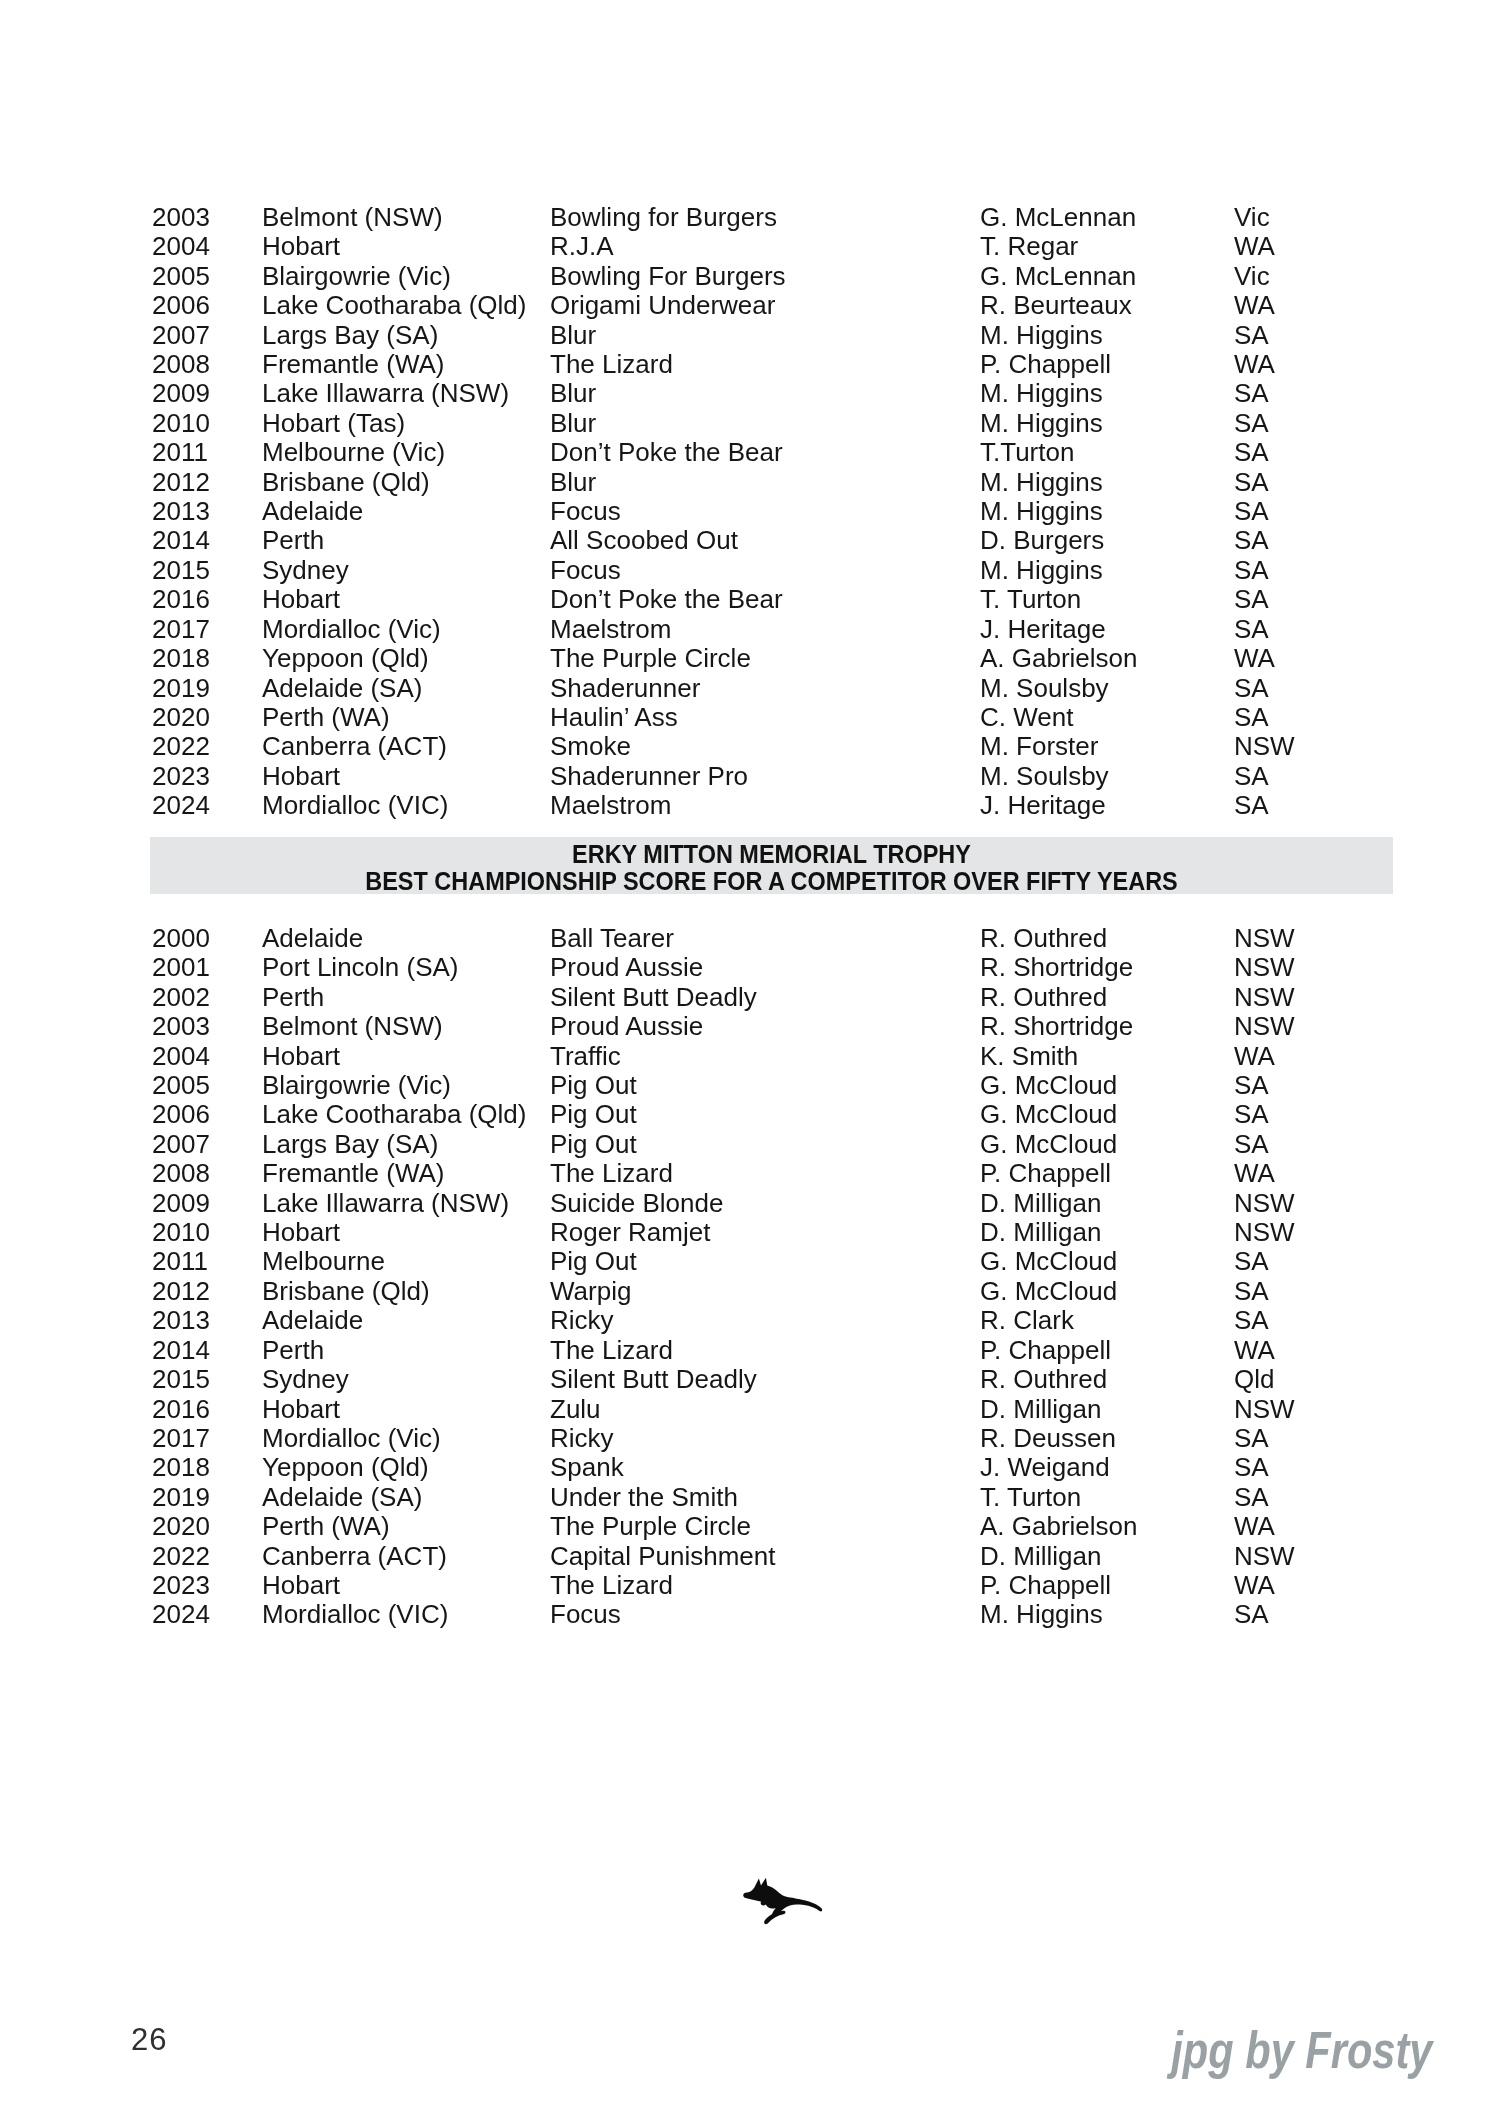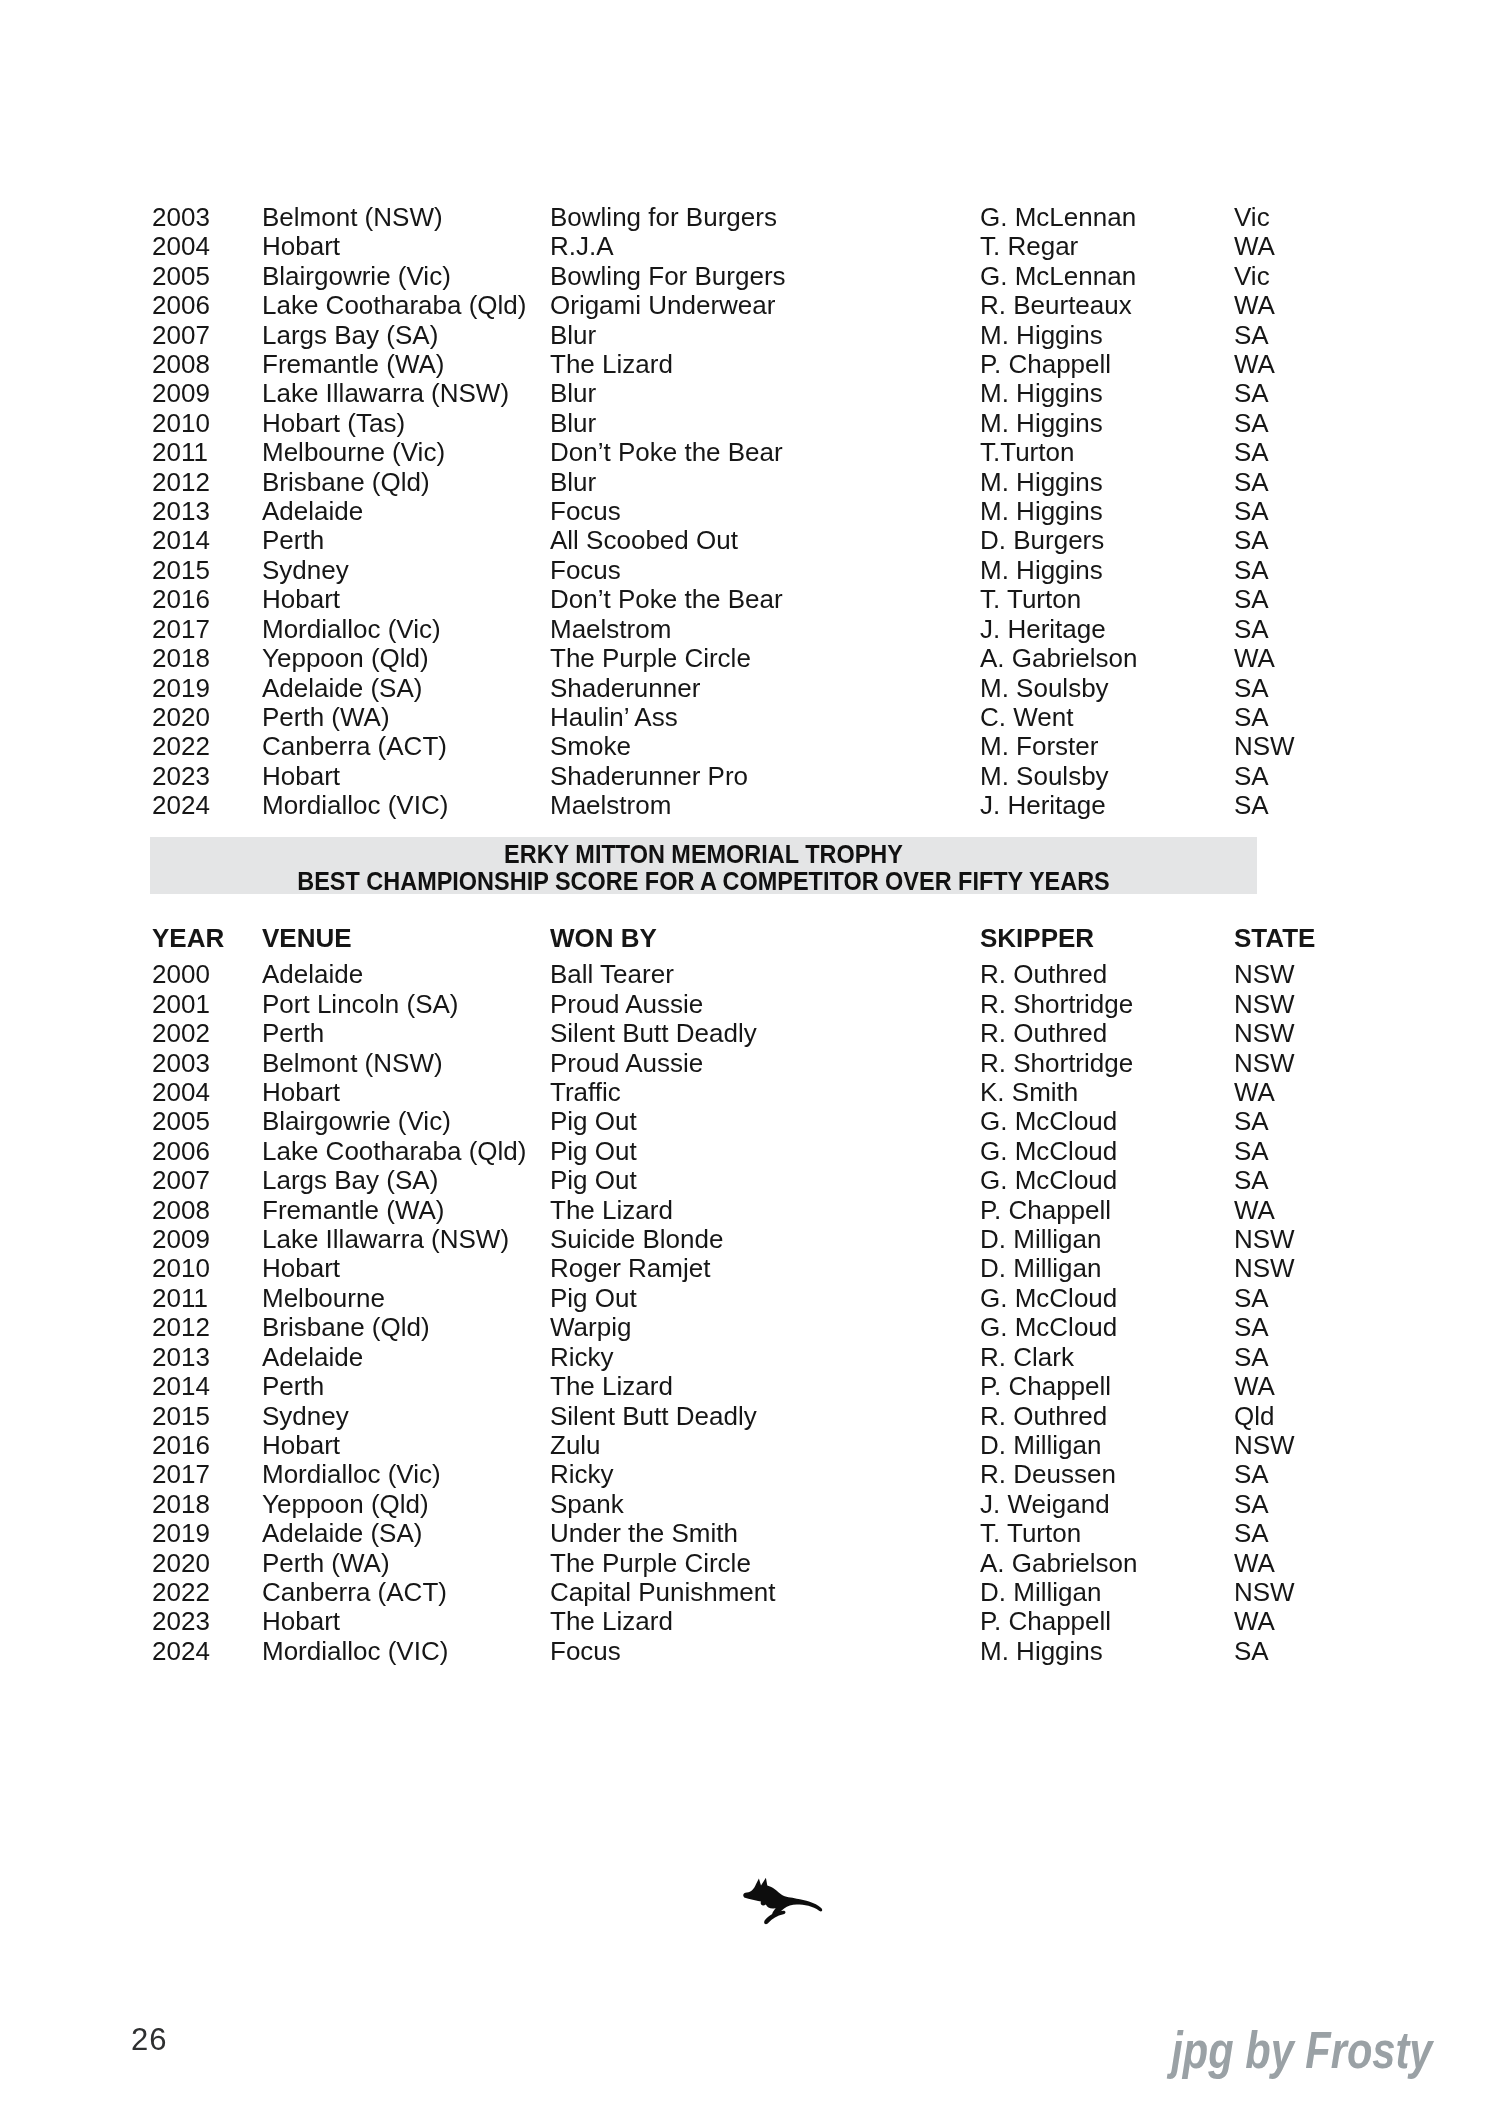--- a/index.html
+++ b/index.html
@@ -13,21 +13,21 @@
   #table2{top:924px;}
   .t-row{
     display:grid;
     grid-template-columns:110px 288px 430px 254px 160px;
     font-size:26px;line-height:29.4px;white-space:nowrap;
   }
   .t-head .cell{font-weight:bold;}
   .t-head{margin-bottom:7px;}
   
   .banner{
-    position:absolute;left:150px;top:837px;width:1107px;height:57px;
+    position:absolute;left:150px;top:837px;width:1243px;height:57px;
     background:#e4e5e6;text-align:center;padding-top:4px;box-sizing:border-box;
   }
   .banner .bline{
     font-weight:bold;font-size:25.5px;line-height:26.5px;color:#111;
     transform:scaleX(0.92);transform-origin:center;white-space:nowrap;
   }
   
   .page-number{
     position:absolute;left:98px;top:2022px;font-size:31px;color:#2e2f30;
     font-weight:400;letter-spacing:1px;margin-left:33px;
@@ -198,27 +198,20 @@
       </div>
       </div>
   </section>
 
   <div class="banner">
     <div class="bline">ERKY MITTON MEMORIAL TROPHY</div>
     <div class="bline">BEST CHAMPIONSHIP SCORE FOR A COMPETITOR OVER FIFTY YEARS</div>
   </div>
 
   <section class="tbl" id="table2">
-    <div class="t-row t-head">
-      <span class="cell">YEAR</span>
-      <span class="cell">VENUE</span>
-      <span class="cell">WON BY</span>
-      <span class="cell">SKIPPER</span>
-      <span class="cell">STATE</span>
-    </div>
     <div>
         <div class="t-row">
         <span class="cell">2000</span>
         <span class="cell">Adelaide</span>
         <span class="cell">Ball Tearer</span>
         <span class="cell">R. Outhred</span>
         <span class="cell">NSW</span>
       </div>
         <div class="t-row">
         <span class="cell">2001</span>

